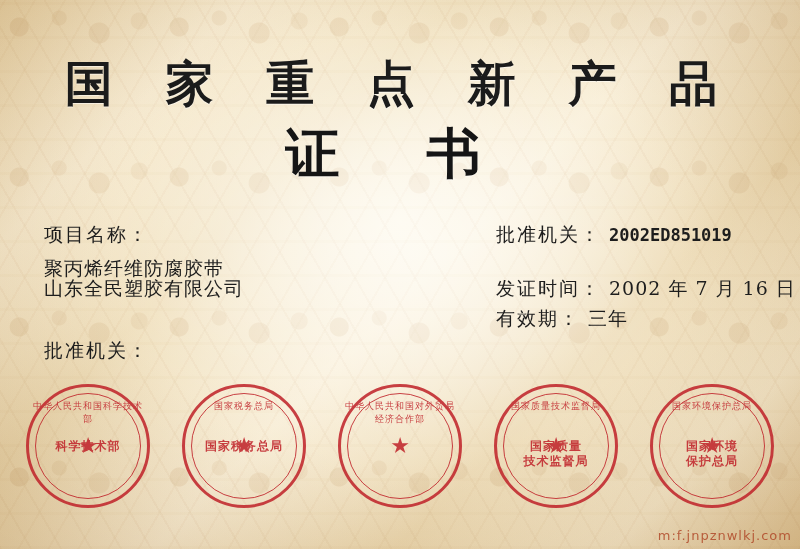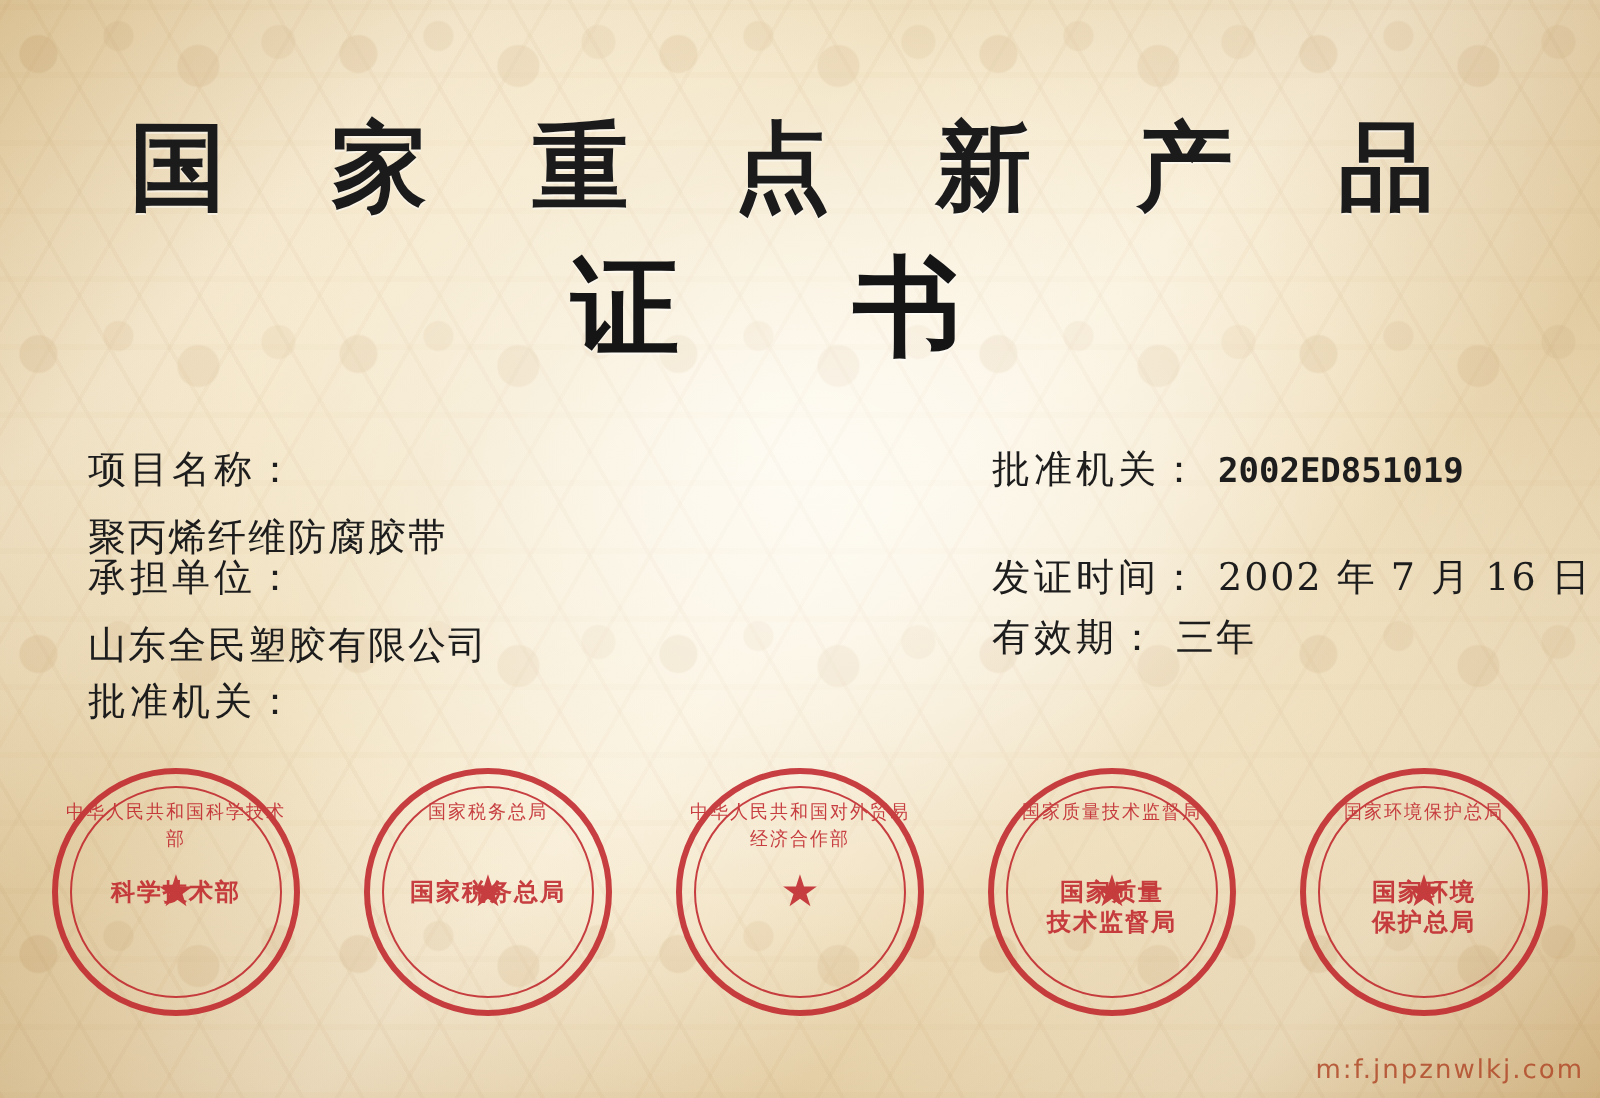--- a/index.html
+++ b/index.html
@@ -140,21 +140,20 @@
           <span class="val">聚丙烯纤维防腐胶带</span>
         </div>
         <div class="right-cell">
           <span class="lbl">批准机关：</span>
           <span class="val-mono">2002ED851019</span>
         </div>
       </div>
 
       <div class="row">
         <div class="left-cell">
-          <span class="lbl">承担单位：</span>
           <span class="val">山东全民塑胶有限公司</span>
         </div>
         <div class="right-cell">
           <span class="lbl">发证时间：</span>
           <span class="val">2002 年 7 月 16 日</span>
         </div>
       </div>
 
       <div class="row" style="height:24px">
         <div class="right-cell" style="top:-24px">

